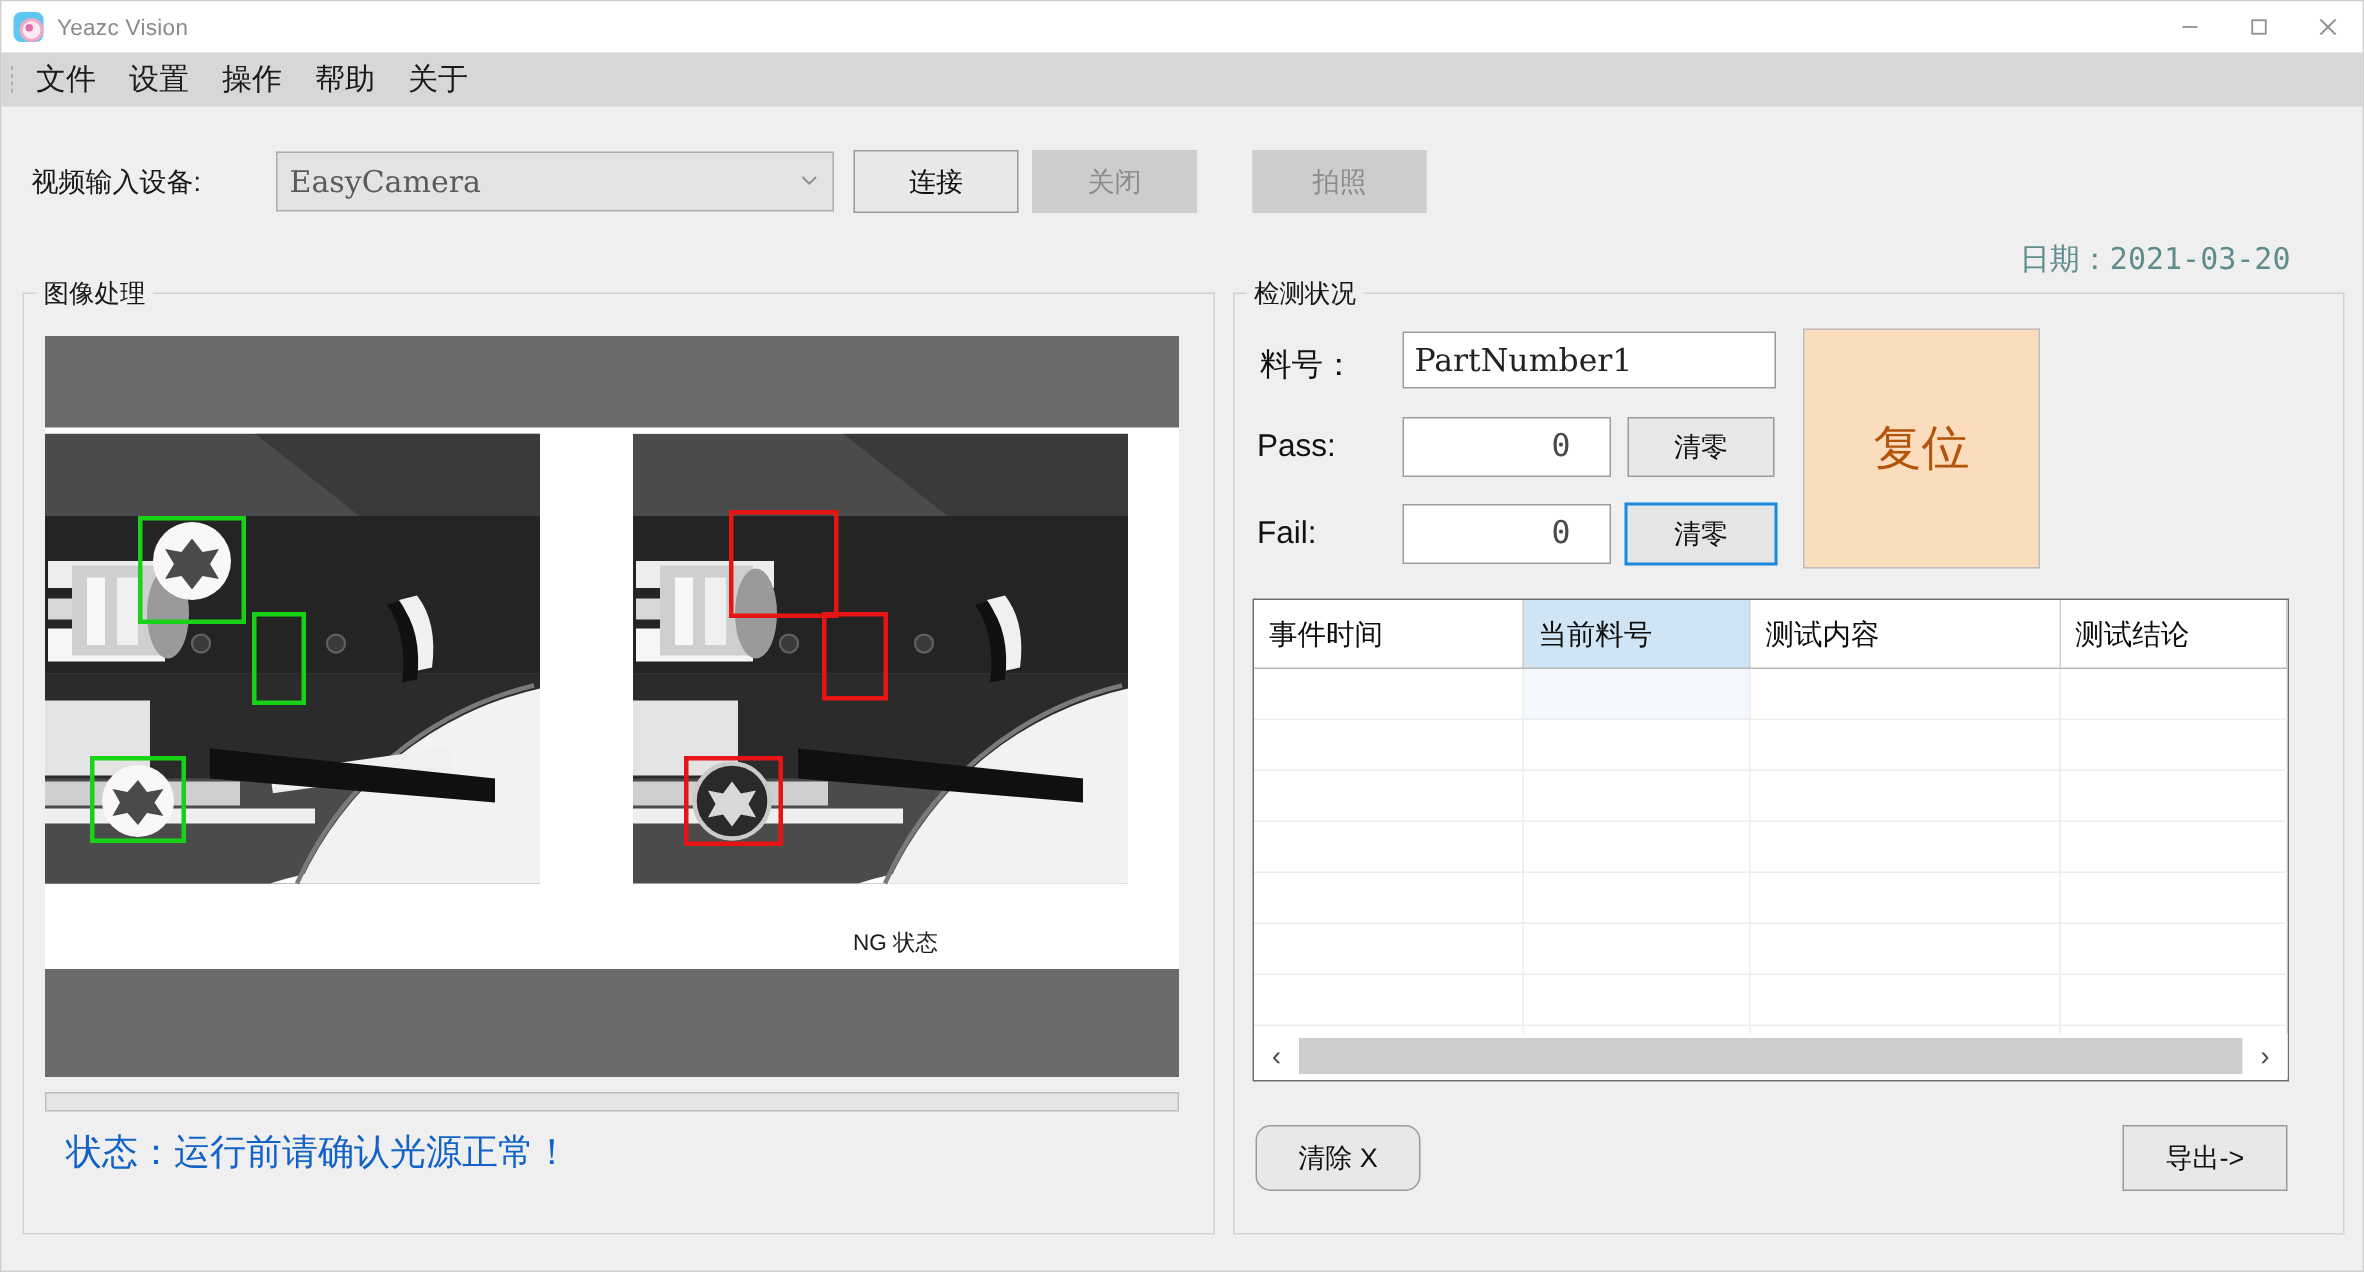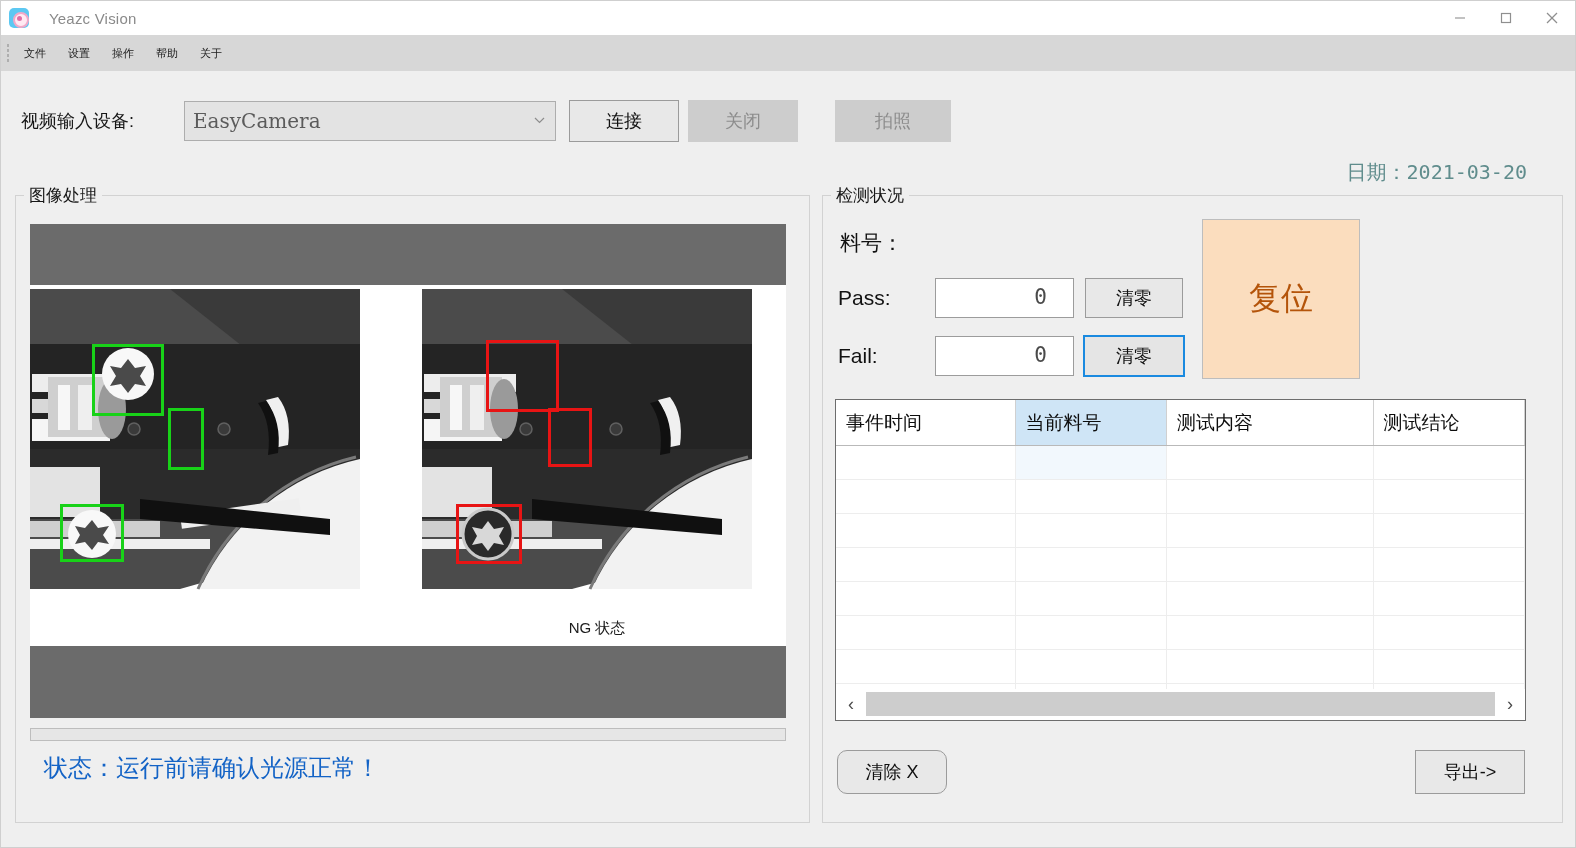--- a/index.html
+++ b/index.html
@@ -11,31 +11,31 @@
   }
   .app{position:relative;width:1576px;height:848px;background:#efefef;box-sizing:border-box;border:1px solid #cfcfcf;}
 
   
   .titlebar{position:absolute;left:0;top:0;width:100%;height:34px;background:#ffffff;display:flex;align-items:center;}
   .app-icon{width:20px;height:20px;margin-left:8px;border-radius:5px;
     background:#5cc8f2;position:relative;flex:0 0 auto;}
   .app-icon .ring{position:absolute;left:4px;top:4px;width:12px;height:12px;border-radius:50%;
     border:2px solid #f2a8c8;background:#ffe9f2;}
   .app-icon .dot{position:absolute;left:7.5px;top:7.5px;width:5px;height:5px;border-radius:50%;background:#e06ea5;}
-  .title-text{margin-left:20px;font-size:15px;color:#8a8a8a;letter-spacing:.2px;}
+  .title-text{margin-left:9px;font-size:15px;color:#8a8a8a;letter-spacing:.2px;}
   .win-controls{margin-left:auto;display:flex;height:34px;}
   .wbtn{width:46px;height:34px;display:flex;align-items:center;justify-content:center;color:#9a9a9a;font-size:15px;}
   .wbtn svg{display:block;}
 
   
   .menubar{position:absolute;left:0;top:34px;width:100%;height:36px;background:#d7d7d7;display:flex;align-items:center;}
   .grip{width:9px;height:22px;margin-left:3px;
     background-image:radial-gradient(#a9a9a9 1px, transparent 1px);
     background-size:4px 5px;background-position:2px 1px;background-repeat:repeat-y;opacity:.9;}
-  .menu-item{padding:0 11px;font-size:11px;color:#1b1b1b;line-height:36px;}
+  .menu-item{padding:0 11px;font-size:20px;color:#1b1b1b;line-height:36px;}
   .lbl-dev{position:absolute;left:20px;top:108px;font-size:18px;color:#171717;}
   .combo{position:absolute;left:183px;top:100px;width:372px;height:40px;
     background:#e3e3e3;border:1px solid #adadad;box-sizing:border-box;}
   .combo .val{position:absolute;left:8px;top:7px;font-size:20px;color:#5b5b5b;
     font-family:"DejaVu Serif", serif;}
   .combo .chev{position:absolute;right:10px;top:15px;width:11px;height:7px;}
   .btn{box-sizing:border-box;display:flex;align-items:center;justify-content:center;font-size:18px;}
   .btn-on{background:#e8e8e8;border:1px solid #9b9b9b;color:#101010;}
   .btn-off{background:#cdcdcd;border:1px solid #cdcdcd;color:#8c8c8c;}
   #btn-connect{position:absolute;left:568px;top:99px;width:110px;height:42px;}
@@ -247,20 +247,23 @@
 
     <div class="progress"></div>
     <div class="statustext">状态：运行前请确认光源正常！</div>
   </div>
 
   <div class="group" id="grp-status">
     <div class="gtitle">检测状况</div>
   </div>
 
   <div class="fld-label" id="lbl-part">料号：</div>
+  <div class="tbox" id="in-part">
+    <span class="txt">PartNumber1</span>
+  </div>
 
   <div class="fld-label" id="lbl-pass">Pass:</div>
   <div class="tbox" id="in-pass">
     <span class="num">0</span>
   </div>
   <div class="btn btn-on" id="btn-clr-pass">清零</div>
 
   <div class="fld-label" id="lbl-fail">Fail:</div>
   <div class="tbox" id="in-fail">
     <span class="num">0</span>

